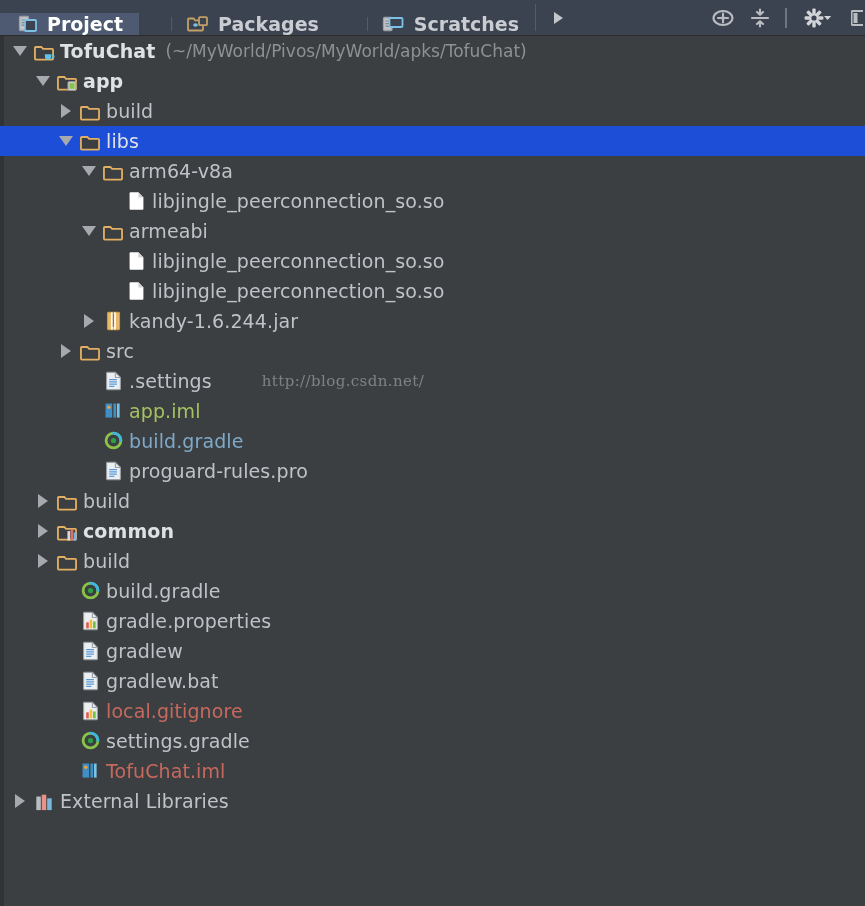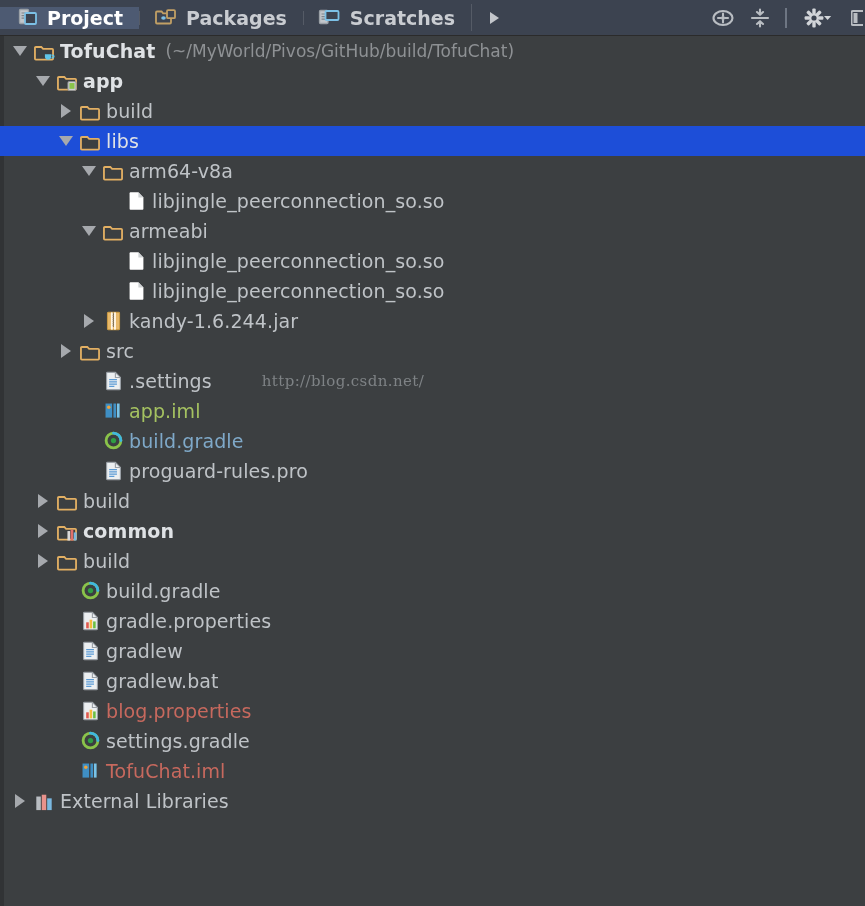--- a/index.html
+++ b/index.html
@@ -153,21 +153,21 @@
     padding-left: 50px;
     letter-spacing: 0.4px;
   }
 </style>
 </head>
 <body>
 
 <div id="app">
 
   <div class="tabbar">
-    <div id="tabs-host" style="display:flex; align-items:center;">
+    <div id="tabs-host" style="display:flex; align-items:flex-end;gap:32px;">
         <div class="tab active">
           <span style="display: flex;">
             <svg width="24" height="21" viewBox="0 0 24 21">
               <rect x="5.5" y="2.5" width="9" height="14" rx="1" fill="#c2c6cb" stroke="#9aa0a6" stroke-width="1.3"></rect>
               <g stroke="#7d848c" stroke-width="1.2">
                 <path d="M7.5 6h5M7.5 8.6h5M7.5 11.2h5"></path>
               </g>
               <rect x="11" y="6" width="11" height="11" rx="1" fill="#3c4350" stroke="#7cc0e6" stroke-width="1.8"></rect>
             </svg>
           </span>
@@ -248,21 +248,21 @@
             <span class="tw-open"></span>
           </div>
           <div class="icon-cell">
             <svg width="22" height="19" viewBox="0 0 24 21">
               <path d="M2 6.5a1 1 0 0 1 1-1h6l2 2.2h10a1 1 0 0 1 1 1v9.8a1 1 0 0 1-1 1H3a1 1 0 0 1-1-1z" fill="#3c3f41" stroke="#e3b063" stroke-width="2"></path>
               <path d="M13 13.5h7v2.6a3.4 3.4 0 0 1-3.5 3.4A3.4 3.4 0 0 1 13 16.1z" fill="#5fc5e8"></path>
               <path d="M20.4 14.4h1.1a1.5 1.5 0 0 1 0 3h-1.1" fill="none" stroke="#5fc5e8" stroke-width="1.4"></path>
             </svg>
           </div>
           <span class="label bold" style="color: rgb(223, 226, 229);">TofuChat</span>
-          <span class="path-note">(~/MyWorld/Pivos/GitHub/build/TofuChat)</span>
+          <span class="path-note">(~/MyWorld/Pivos/MyWorld/apks/TofuChat)</span>
         </div>
         <div class="row">
           <div style="width: 32px; flex: 0 0 32px;"></div>
           <div class="twisty">
             <span class="tw-open"></span>
           </div>
           <div class="icon-cell">
             <svg width="22" height="19" viewBox="0 0 24 21">
               <path d="M2 6.5a1 1 0 0 1 1-1h6l2 2.2h10a1 1 0 0 1 1 1v9.8a1 1 0 0 1-1 1H3a1 1 0 0 1-1-1z" fill="#3c3f41" stroke="#e3b063" stroke-width="2"></path>
               <rect x="13" y="10.5" width="9" height="10" rx="1.4" fill="#cfcfcf" stroke="#8e9194" stroke-width="1"></rect>
@@ -531,21 +531,21 @@
           <div class="twisty"></div>
           <div class="icon-cell">
             <svg width="19" height="22" viewBox="0 0 22 25">
               <path d="M4 2.5h9.2L19 8.4v13.1a1 1 0 0 1-1 1H4a1 1 0 0 1-1-1V3.5a1 1 0 0 1 1-1z" fill="#eceff1" stroke="#9aa0a6" stroke-width="1.3"></path>
               <path d="M13.2 2.5V8.4H19" fill="none" stroke="#9aa0a6" stroke-width="1.3"></path>
               <rect x="6" y="14" width="3" height="7" fill="#e05a4e"></rect>
               <rect x="10" y="11" width="3" height="10" fill="#f5bb3a"></rect>
               <rect x="14" y="13" width="3" height="8" fill="#6cbf43"></rect>
             </svg>
           </div>
-          <span class="label" style="color: rgb(199, 105, 94);">blog.properties</span>
+          <span class="label" style="color: rgb(199, 105, 94);">local.gitignore</span>
         </div>
         <div class="row">
           <div style="width: 55px; flex: 0 0 55px;"></div>
           <div class="twisty"></div>
           <div class="icon-cell">
             <svg width="21" height="22" viewBox="0 0 22 25">
               <circle cx="11" cy="12" r="8.4" fill="none" stroke="#8ac34a" stroke-width="3.2"></circle>
               <path d="M11 3.6A8.4 8.4 0 0 1 19.4 12" fill="none" stroke="#3fb7e0" stroke-width="3.2" stroke-linecap="round"></path>
               <circle cx="11" cy="12" r="3" fill="#2f9e44"></circle>
             </svg>

